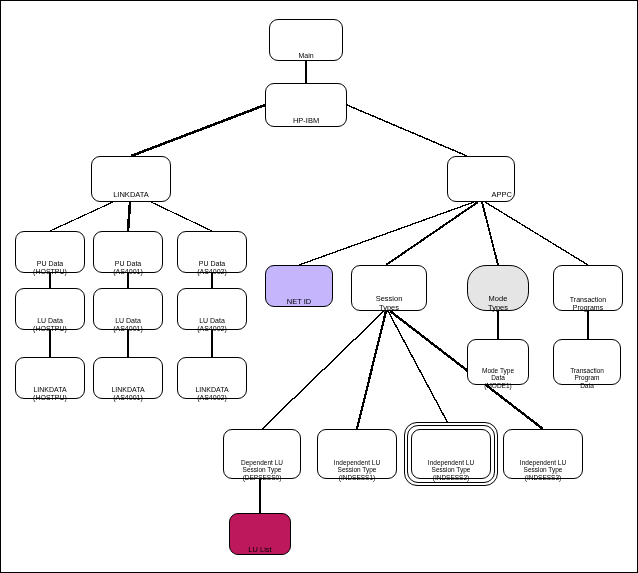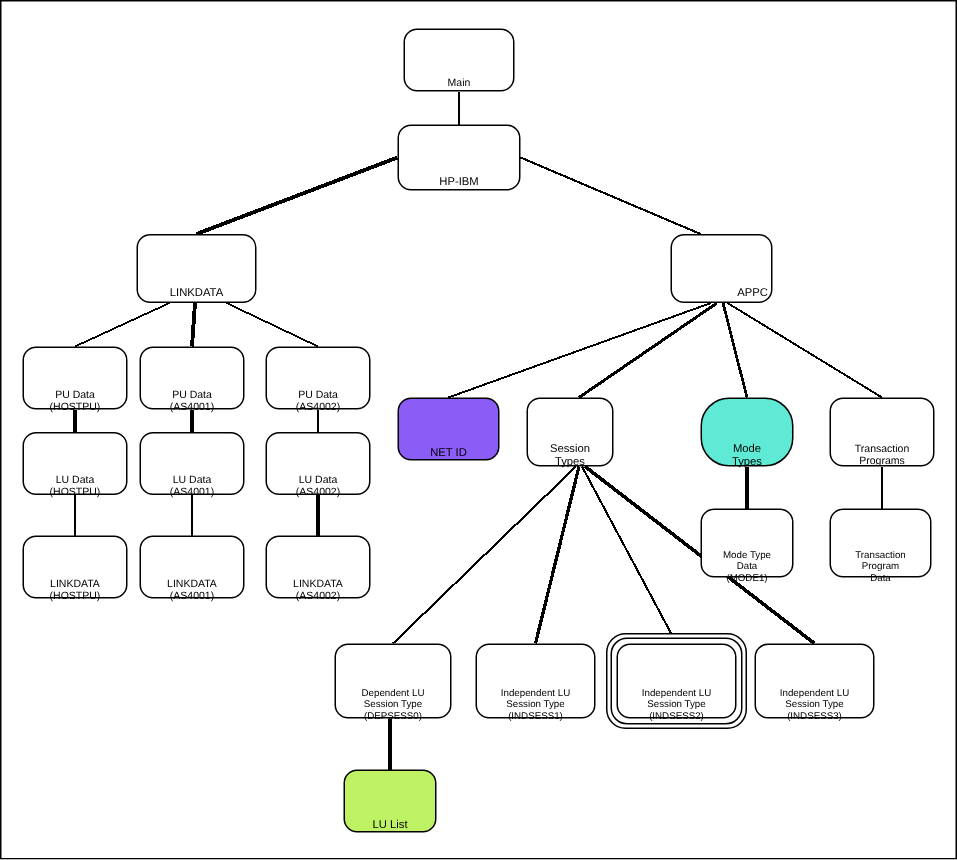--- a/index.html
+++ b/index.html
@@ -137,28 +137,28 @@
 (HOSTPU)</span>
       </div>
       <div class="node" style="left: 92px; top: 356px; width: 70px; height: 42px; font-size: 7px; background: rgb(255, 255, 255);">
         <span class="lbl">LINKDATA
 (AS4001)</span>
       </div>
       <div class="node" style="left: 176px; top: 356px; width: 70px; height: 42px; font-size: 7px; background: rgb(255, 255, 255);">
         <span class="lbl">LINKDATA
 (AS4002)</span>
       </div>
-      <div class="node" style="left: 264px; top: 264px; width: 68px; height: 42px; font-size: 7.5px; background: #8b5cf6;">
+      <div class="node" style="left: 264px; top: 264px; width: 68px; height: 42px; font-size: 7.5px; background: #c4b5fd;">
         <span class="lbl">NET ID</span>
       </div>
-      <div class="node" style="left: 350px; top: 264px; width: 58px; height: 46px; font-size: 7.5px; background: rgb(255, 255, 255);">
+      <div class="node" style="left: 350px; top: 264px; width: 76px; height: 46px; font-size: 7.5px; background: rgb(255, 255, 255);">
         <span class="lbl">Session
 Types</span>
       </div>
-      <div class="node" style="left: 466px; top: 264px; width: 62px; height: 46px; font-size: 7.5px; background: #5eead4; border-radius: 19px;">
+      <div class="node" style="left: 466px; top: 264px; width: 62px; height: 46px; font-size: 7.5px; background: #e5e5e5; border-radius: 19px;">
         <span class="lbl">Mode
 Types</span>
       </div>
       <div class="node" style="left: 552px; top: 264px; width: 70px; height: 46px; font-size: 7px; background: rgb(255, 255, 255);">
         <span class="lbl">Transaction
 Programs</span>
       </div>
       <div class="node" style="left: 466px; top: 338px; width: 62px; height: 46px; font-size: 6.5px; background: rgb(255, 255, 255);">
         <span class="lbl">Mode Type
 Data
@@ -184,17 +184,17 @@
       <div class="node" style="left: 410px; top: 428px; width: 80px; height: 50px; font-size: 6.5px; background: rgb(255, 255, 255);">
         <span class="lbl">Independent LU
 Session Type
 (INDSESS2)</span>
       </div>
       <div class="node" style="left: 502px; top: 428px; width: 80px; height: 50px; font-size: 6.5px; background: rgb(255, 255, 255);">
         <span class="lbl">Independent LU
 Session Type
 (INDSESS3)</span>
       </div>
-      <div class="node" style="left: 228px; top: 512px; width: 62px; height: 42px; font-size: 7.5px; background: #bef264;">
+      <div class="node" style="left: 228px; top: 512px; width: 62px; height: 42px; font-size: 7.5px; background: #be185d;">
         <span class="lbl">LU List</span>
       </div>
     </div>
 </div>
 
 </body></html>

